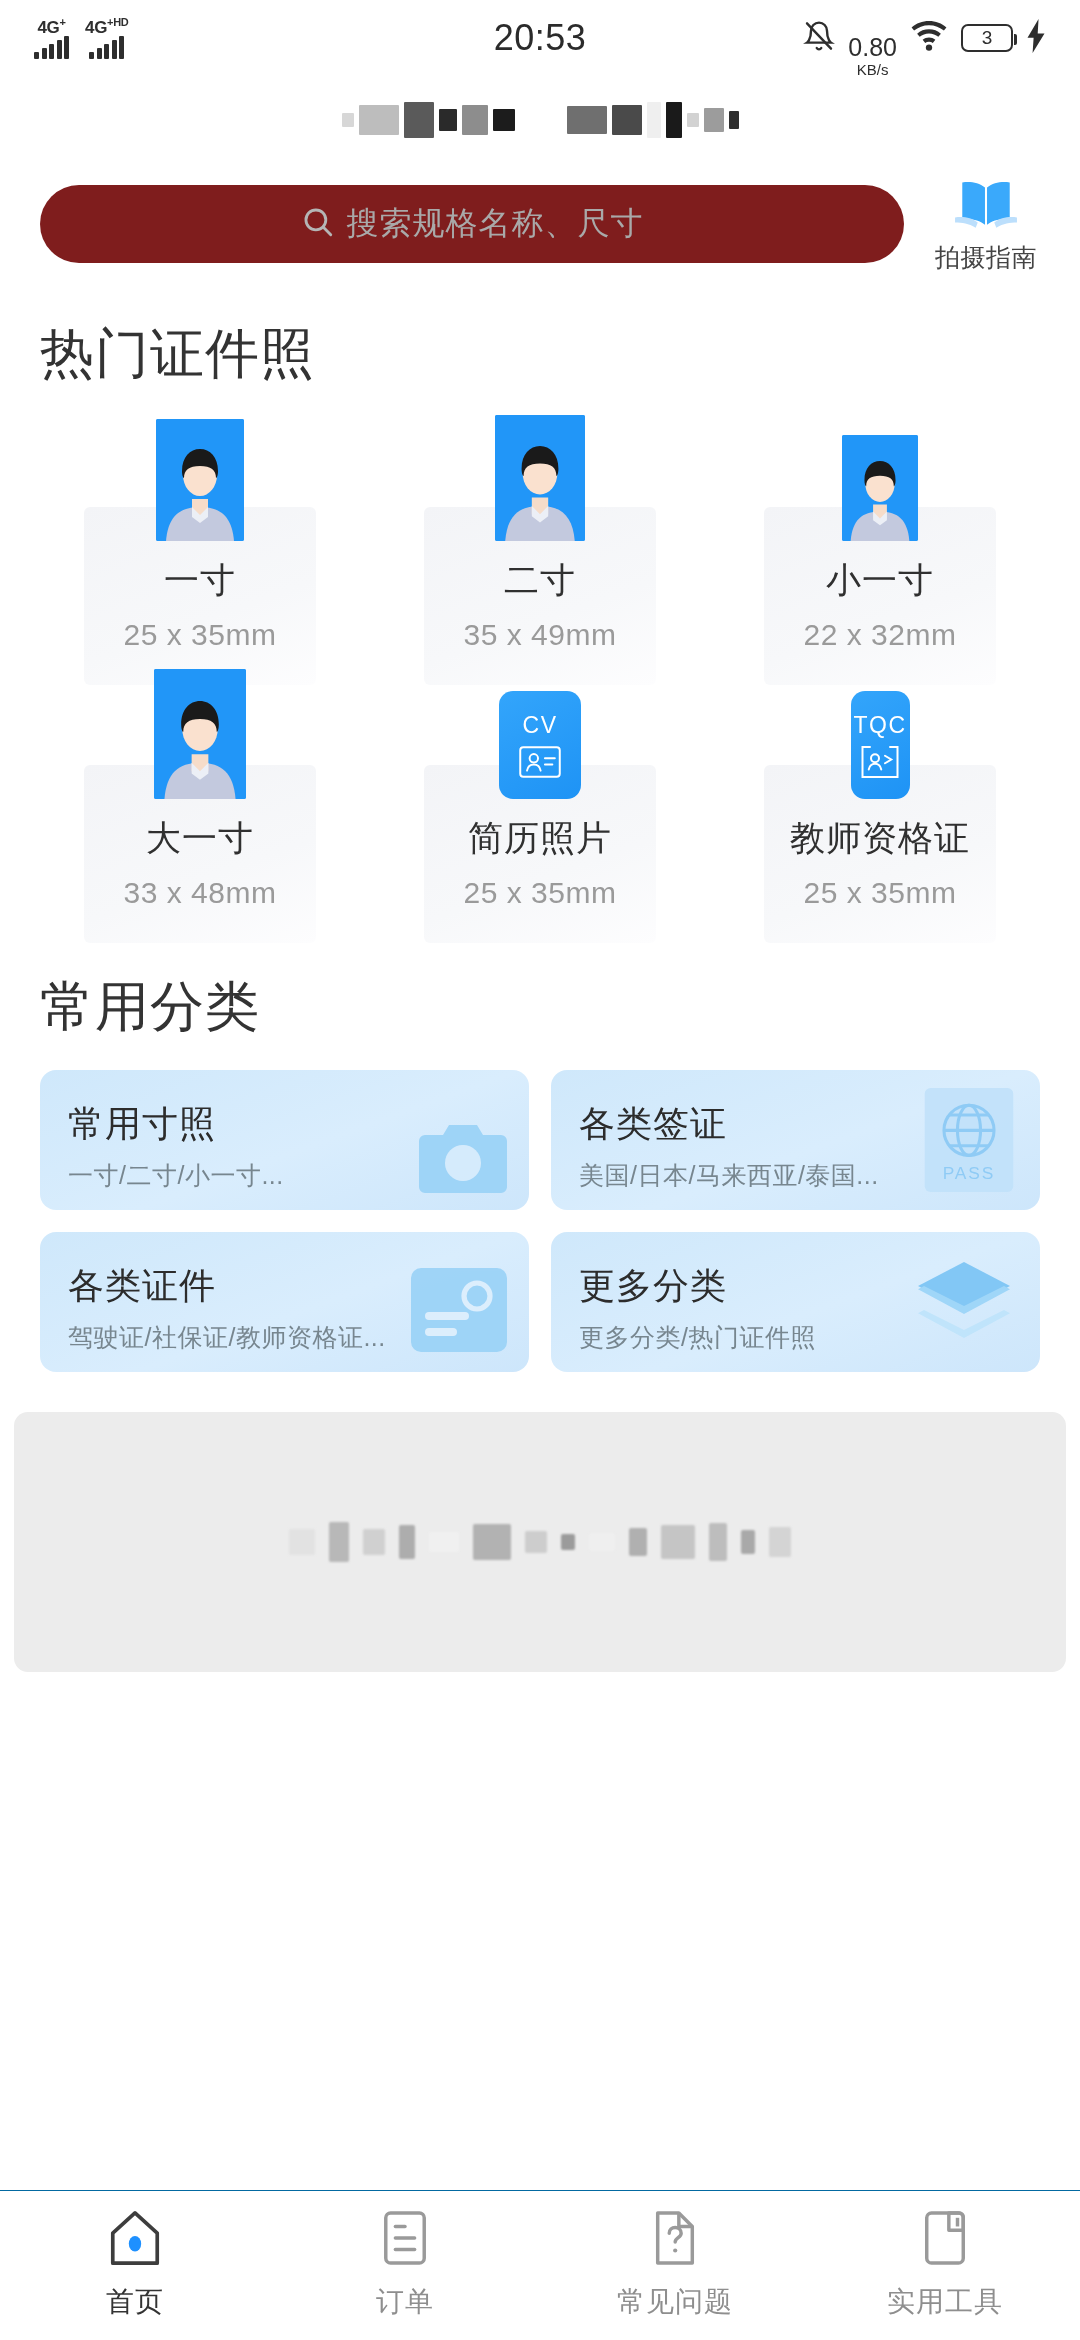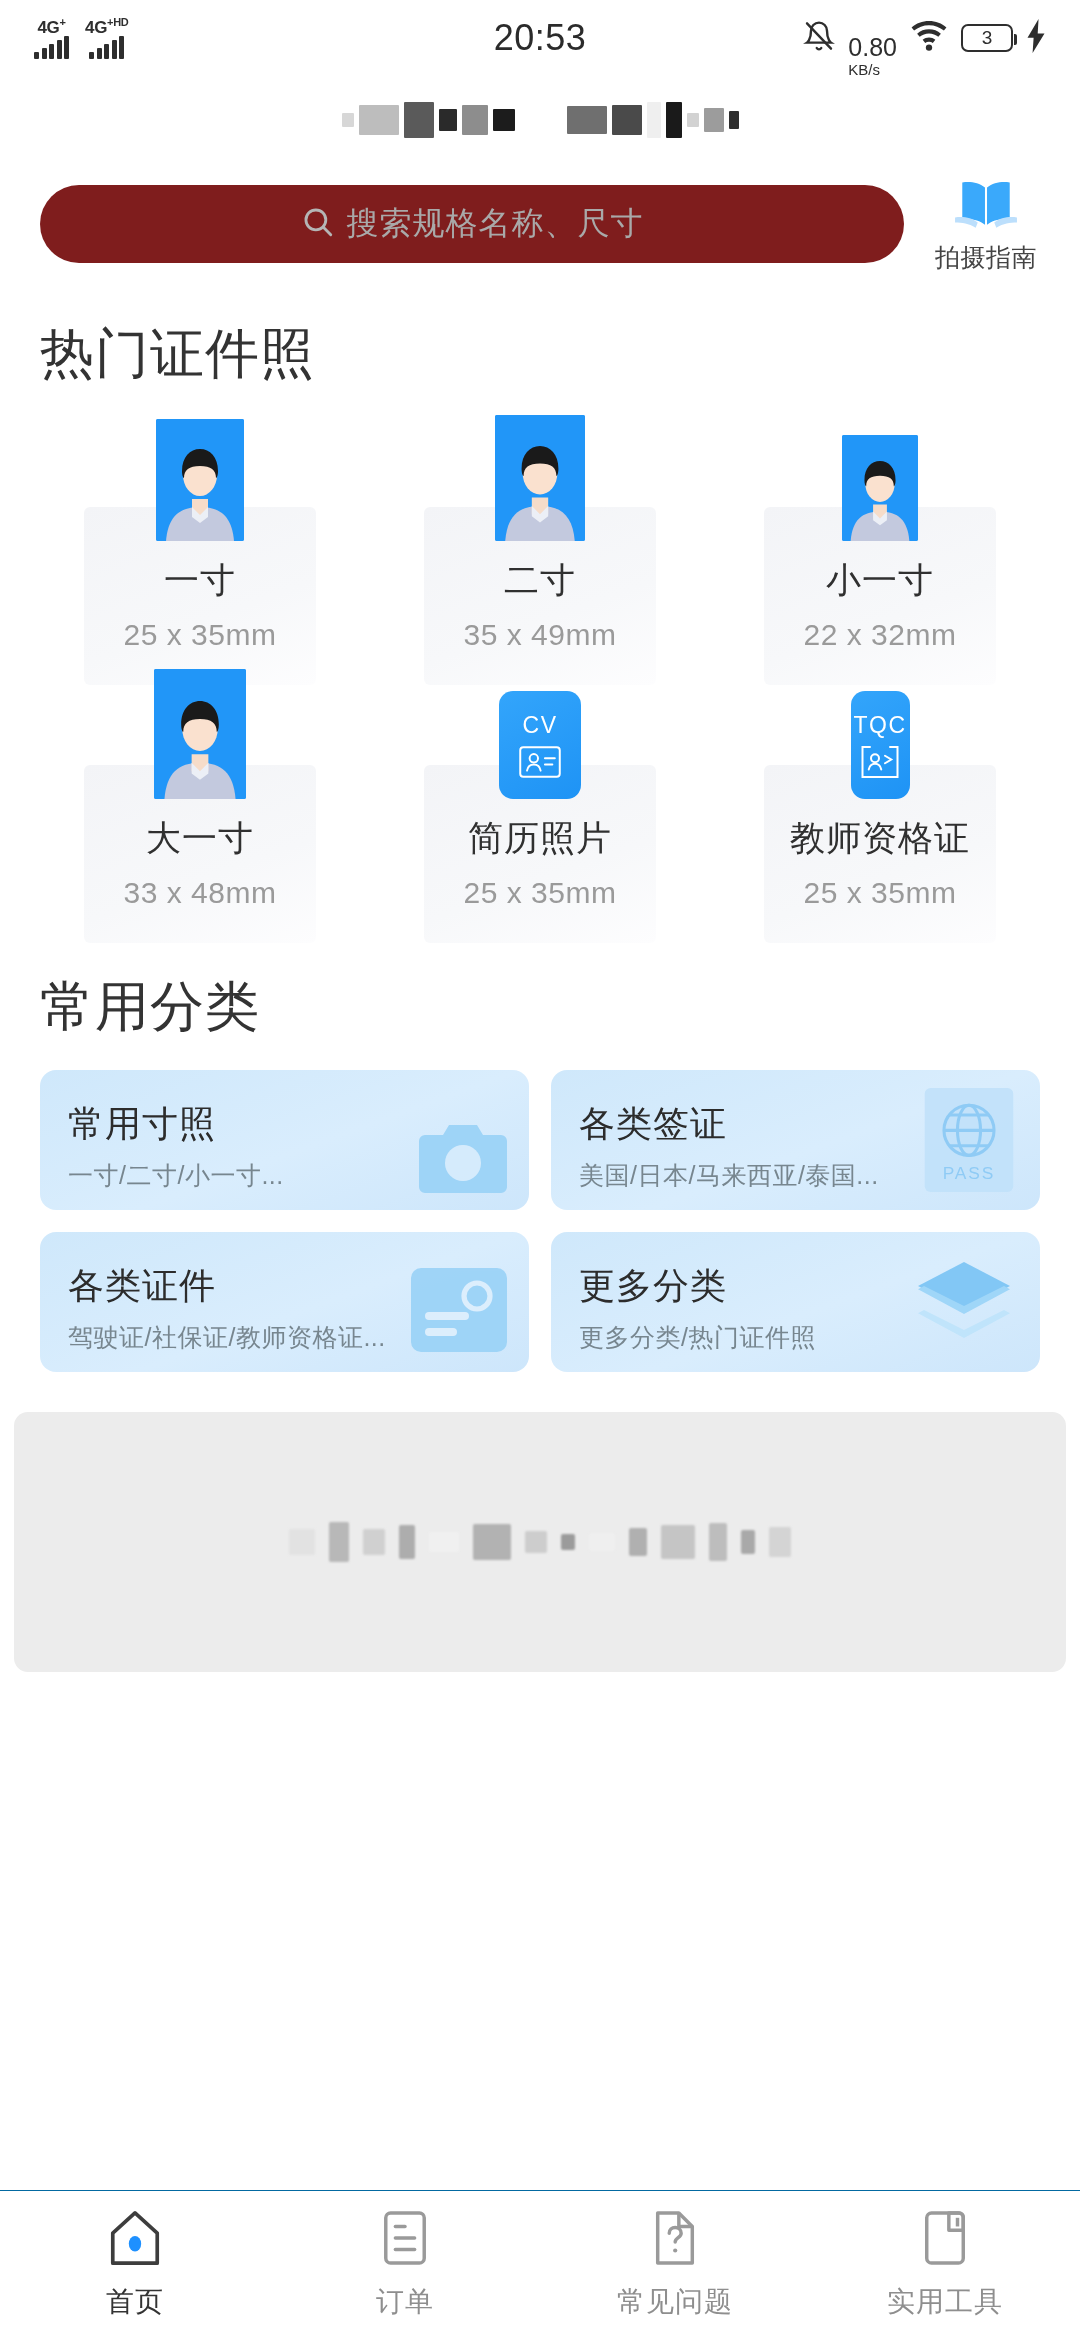--- a/index.html
+++ b/index.html
@@ -80,20 +80,21 @@
 
   .status-right {
     margin-left: auto;
     display: flex;
     align-items: center;
     gap: 13px;
   }
   .net-speed {
     display: flex;
     flex-direction: column;
+    align-items: center;
     line-height: 1;
     margin-top: 35px;
   }
   .net-speed .val { font-size: 25px; color: #2e2e2e; }
   .net-speed .unit { font-size: 15px; color: #2e2e2e; margin-top: 2px; }
   .batt {
     width: 52px; height: 28px;
     border: 2.5px solid #2e2e2e;
     border-radius: 7px;
     position: relative;

